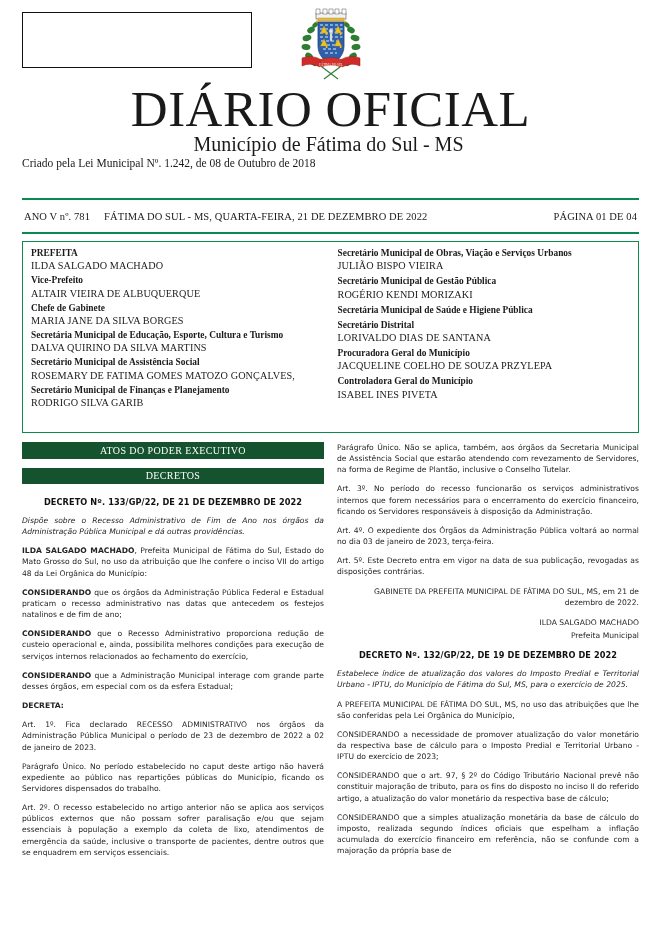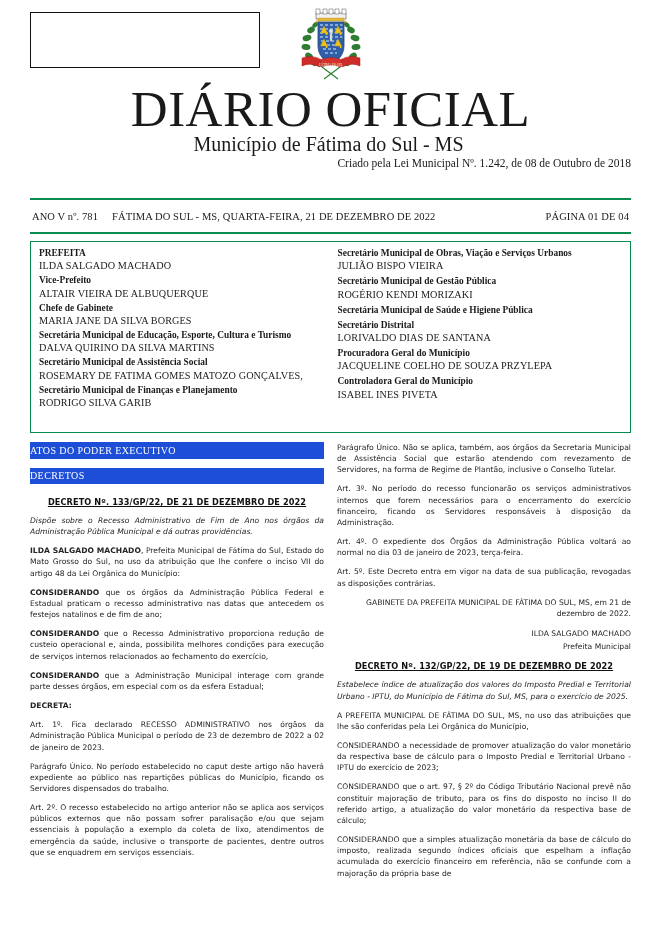--- a/index.html
+++ b/index.html
@@ -8,21 +8,21 @@
     background: #ffffff;
   }
   body {
     width: 661px; height: 935px;
     font-family: "Liberation Serif", "DejaVu Serif", serif;
     color: #1a1a1a;
     position: relative;
     overflow: hidden;
   }
 
-  .page { width: 661px; height: 935px; position: relative; padding: 0 30px; }
+  .page { width: 661px; height: 935px; position: relative; padding: 0 22px; }
 
   
   .masthead { position: relative; height: 172px; }
 
   .stamp-box {
     position: absolute; left: 0; top: 12px;
     width: 230px; height: 56px;
     border: 1.2px solid #111;
     background: #fff;
   }
@@ -39,21 +39,21 @@
     font-family: "Liberation Serif", "DejaVu Serif", serif;
   }
   .title-sub {
     position: absolute; left: 0; right: 4px; top: 134px;
     text-align: center;
     font-size: 20px;
     line-height: 1;
   }
   .title-law {
     position: absolute; left: 0; right: 0; top: 158px;
-    text-align: right;
+    text-align: left;
     font-size: 11.5px;
     line-height: 1;
   }
 
   
   .issue-bar {
     position: relative;
     border-top: 2.2px solid #0a8a4e;
     border-bottom: 2.2px solid #0a8a4e;
     height: 36px;
@@ -98,22 +98,23 @@
   
   .columns {
     margin-top: 9px;
     display: flex;
     gap: 13px;
     height: 512px;
   }
   .col { width: 50%; }
 
   .band {
-    background: #1d4ed8;
+    background: #14532d;
     color: #ffffff;
+    text-align: center;
     font-size: 10px;
     letter-spacing: 0.4px;
     padding: 2.5px 0 3px 0;
     margin-bottom: 9px;
     font-family: "Liberation Serif", "DejaVu Serif", serif;
   }
   .band.second { margin-bottom: 13px; }
 
   
   .doc { font-family: "DejaVu Sans", "Liberation Sans", sans-serif; }
@@ -128,21 +129,20 @@
   }
   .p b, .p strong { font-weight: bold; }
   .p.em { font-style: italic; }
   .decree-head {
     font-size: 8.2px;
     font-weight: bold;
     text-align: center;
     margin: 0 0 8px 0;
     letter-spacing: 0.1px;
     color: #111;
-    text-decoration: underline;
   }
   .decree-head.l2 { margin-top: 9px; }
   .p.sig { text-align: right; text-align-last: right; margin-bottom: 2px; }
   .p.sig2 { text-align: right; text-align-last: right; margin-bottom: 9px; }
   .p.center-block {
     text-align: right; text-align-last: right;
     margin-bottom: 9px;
   }
 </style>
 </head>

